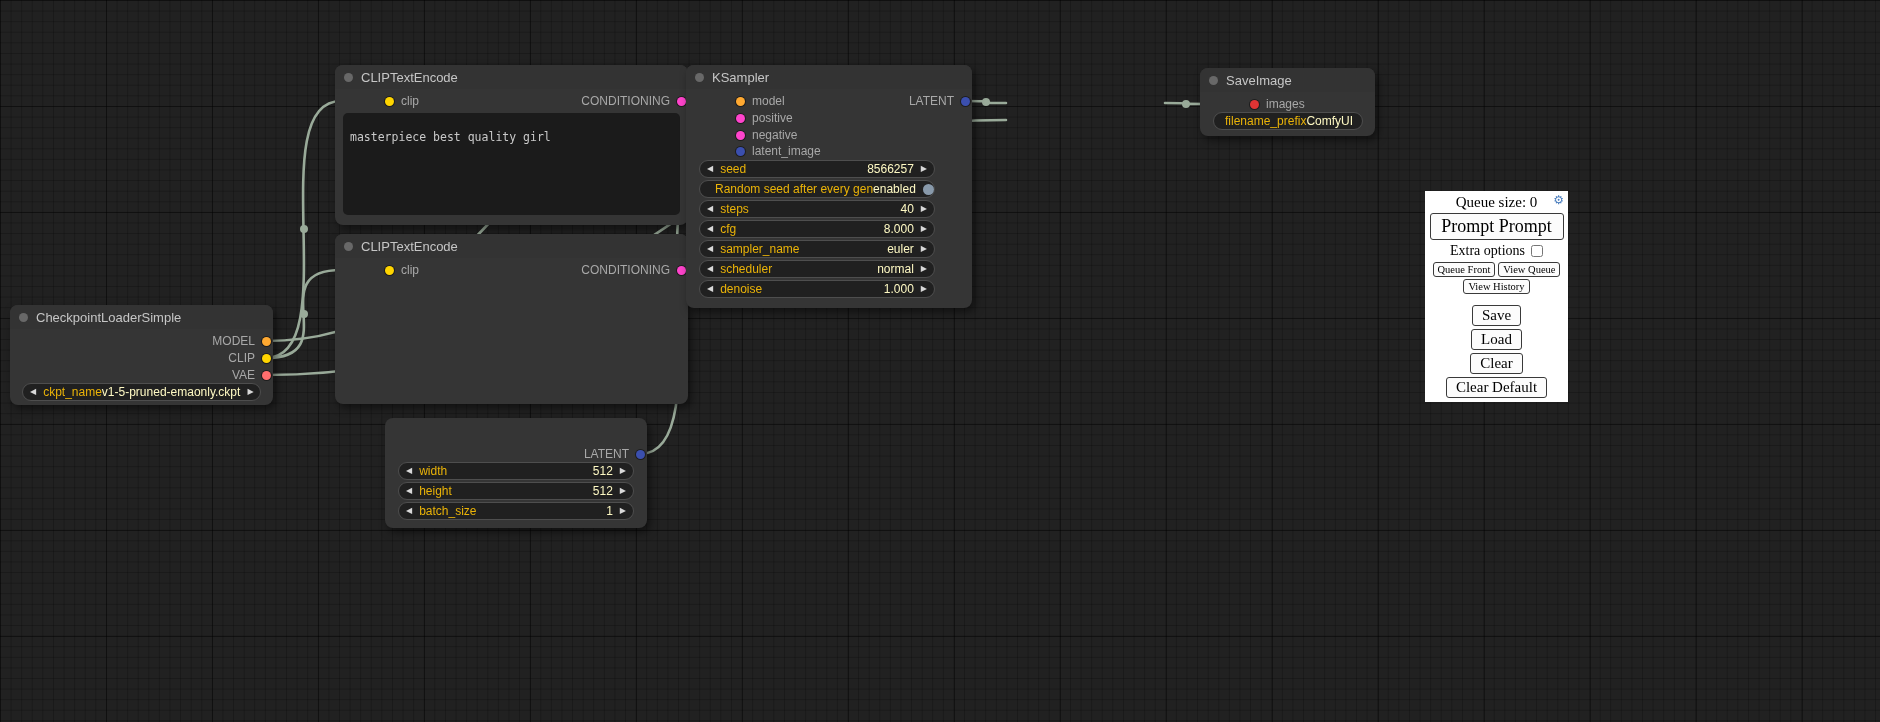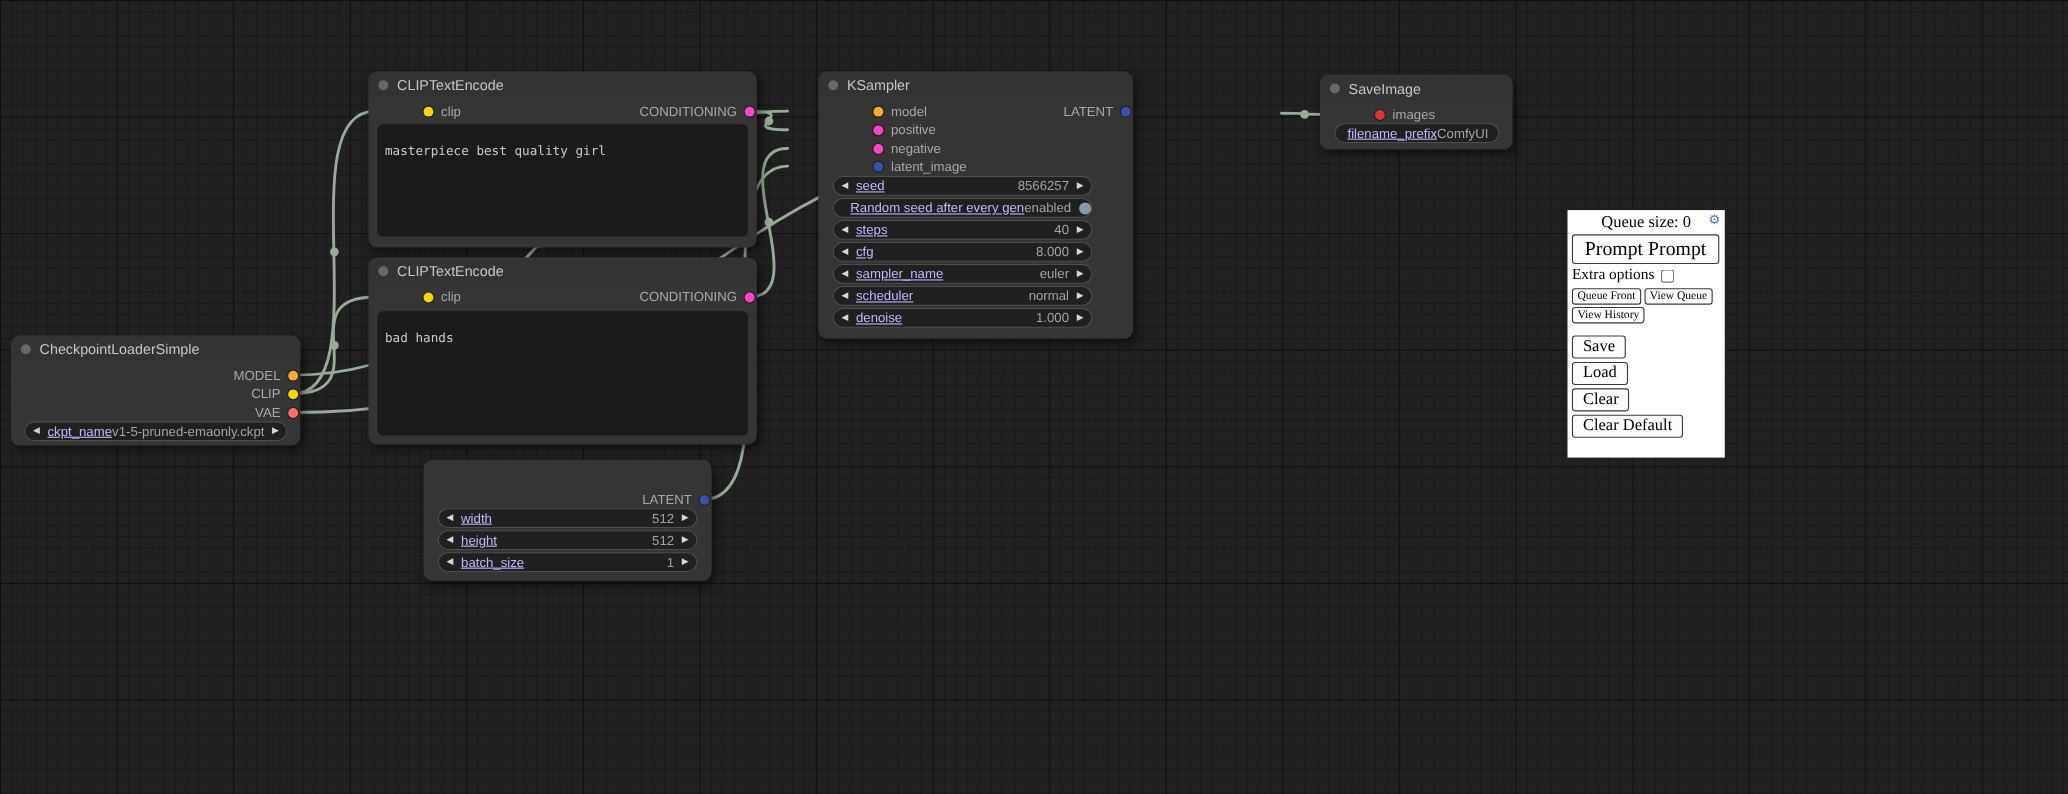--- a/index.html
+++ b/index.html
@@ -40,35 +40,35 @@
 
   .widget {
     position:absolute; height:18px; background:#202020;
     border:1px solid #4e4e4e; border-radius:9px;
     display:flex; align-items:center; padding:0 7px;
     font-size:12px; color:#9a9a9a; white-space:nowrap;
   }
   .warr { font-size:8px; color:#d8d8d8; line-height:1; flex:0 0 auto; }
   .warr:first-child { margin-right:7px; }
   .warr:last-child { margin-left:7px; }
-  .wlabel { color:#c4b5fd;text-decoration:underline; }
-  .wvalue { margin-left:auto; color:#a3a3a3;text-align:right; }
+  .wlabel { color:#eab308; }
+  .wvalue { margin-left:auto; color:#fef9c3;text-align:right; }
   .knob { width:11px; height:11px; border-radius:50%; margin-left:7px; flex:0 0 auto; }
 
   .prompt {
     position:absolute; background:#1b1b1b; border-radius:5px;
     padding:17px 7px; font-family:"DejaVu Sans Mono", monospace;
     font-size:11.5px; color:#c9c9c9; white-space:pre-wrap; overflow:hidden;
   }
 
   .queue-panel {
     position:absolute; left:1425px; top:191px; width:143px; z-index:3;
     background:#ffffff; color:#000;
-    display:flex; flex-direction:column; align-items:flex-start;
-    padding:3px 4px 18px; font-family:"Liberation Serif", serif;
+    display:flex; flex-direction:column; align-items:center;
+    padding:3px 4px 4px; font-family:"Liberation Serif", serif;
   }
   .qp-header { position:relative; width:100%; text-align:center; font-size:15px; line-height:16px; }
   .qp-gear { position:absolute; right:0; top:0; font-size:12px; line-height:12px; color:#4a7dbd; cursor:pointer; }
   .queue-panel button {
     font-family:"Liberation Serif", serif; background:#fcfcfc;
     border:1px solid #3a3a3a; border-radius:3px; color:#000; cursor:pointer;
   }
   .qp-big { width:134px; font-size:18px; padding:2px 0; margin:3px 0 2px; }
   .qp-extra { display:flex; align-items:center; gap:6px; font-size:14px; margin:1px 0 3px; }
   .qp-check { width:12px; height:12px; }
@@ -150,24 +150,23 @@
       <span class="ttext">CLIPTextEncode</span>
     </div>
     <div class="slot in" style="top:28px">
       <span class="sdot" style="background: rgb(255, 213, 0);"></span>
       <span class="slbl">clip</span>
     </div>
     <div class="slot out" style="top:28px">
       <span class="slbl">CONDITIONING</span>
       <span class="sdot" style="background: rgb(255, 68, 204);"></span>
     </div>
-    <div class="prompt" style="left:8px;top:49px;width:337px;height:113px">bad hands</div>
-  </div>
-
-  <div class="node" style="left:744px;top:65px;width:286px;height:243px">
+  </div>
+
+  <div class="node" style="left:686px;top:65px;width:286px;height:243px">
     <div class="node-title">
       <span class="tdot"></span>
       <span class="ttext">KSampler</span>
     </div>
     <div class="slot in" style="top:28px">
       <span class="sdot" style="background: rgb(255, 169, 49);"></span>
       <span class="slbl">model</span>
     </div>
     <div class="slot out" style="top:28px">
       <span class="slbl">LATENT</span>

